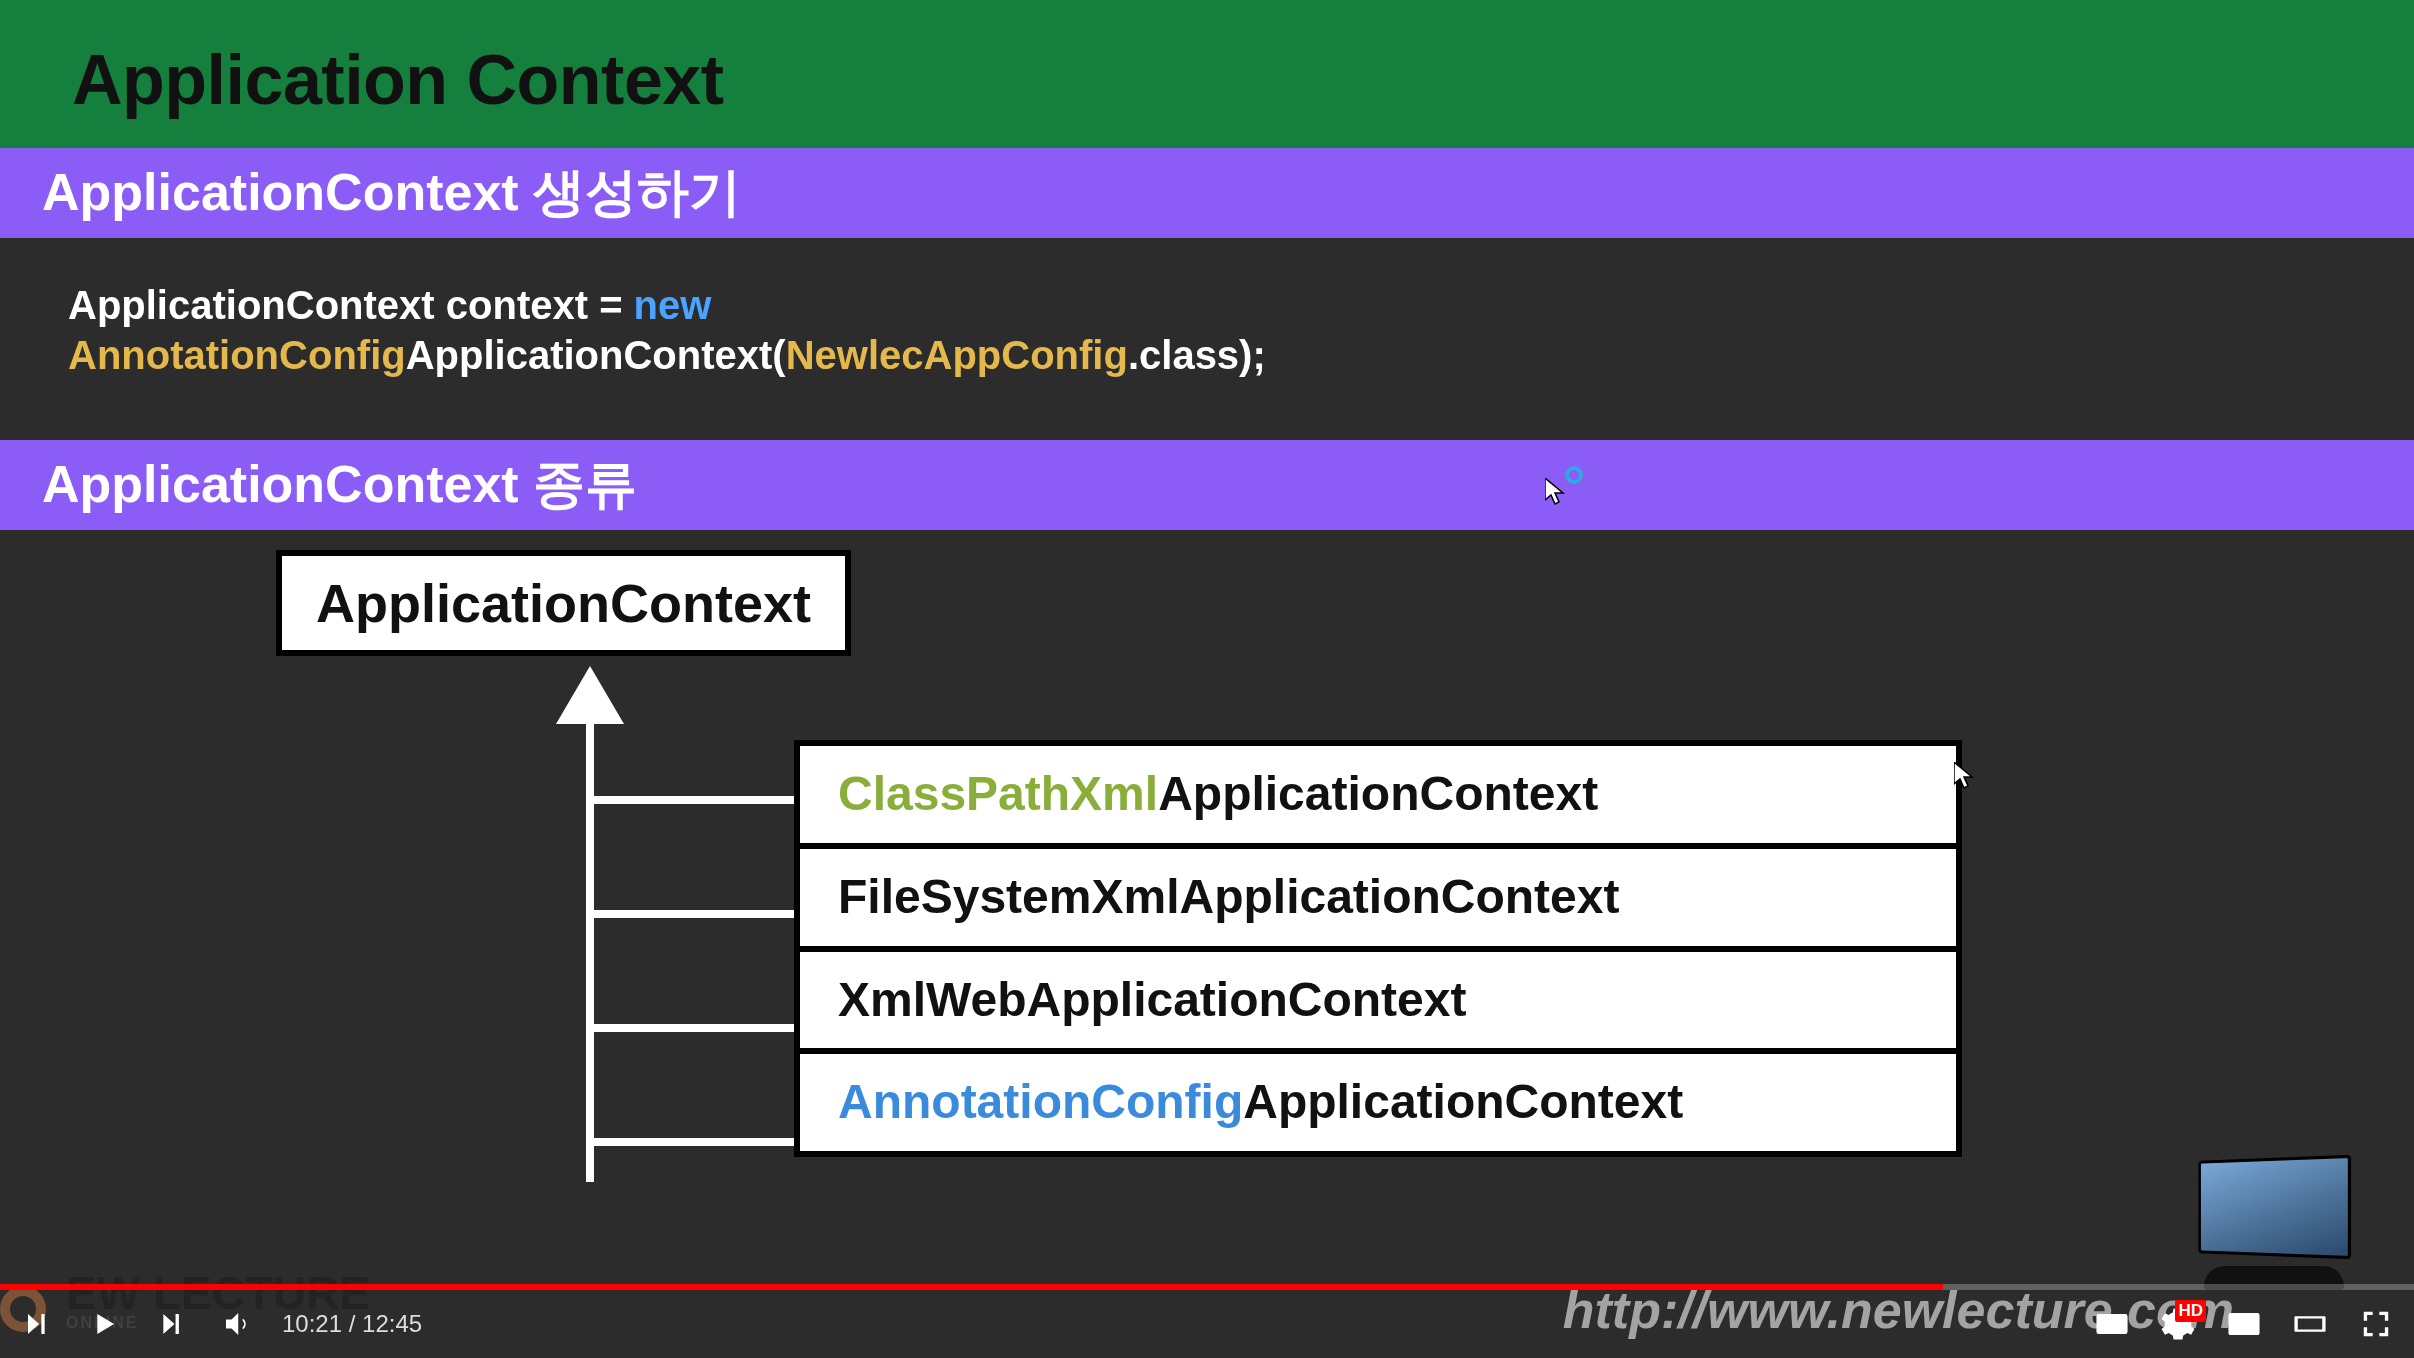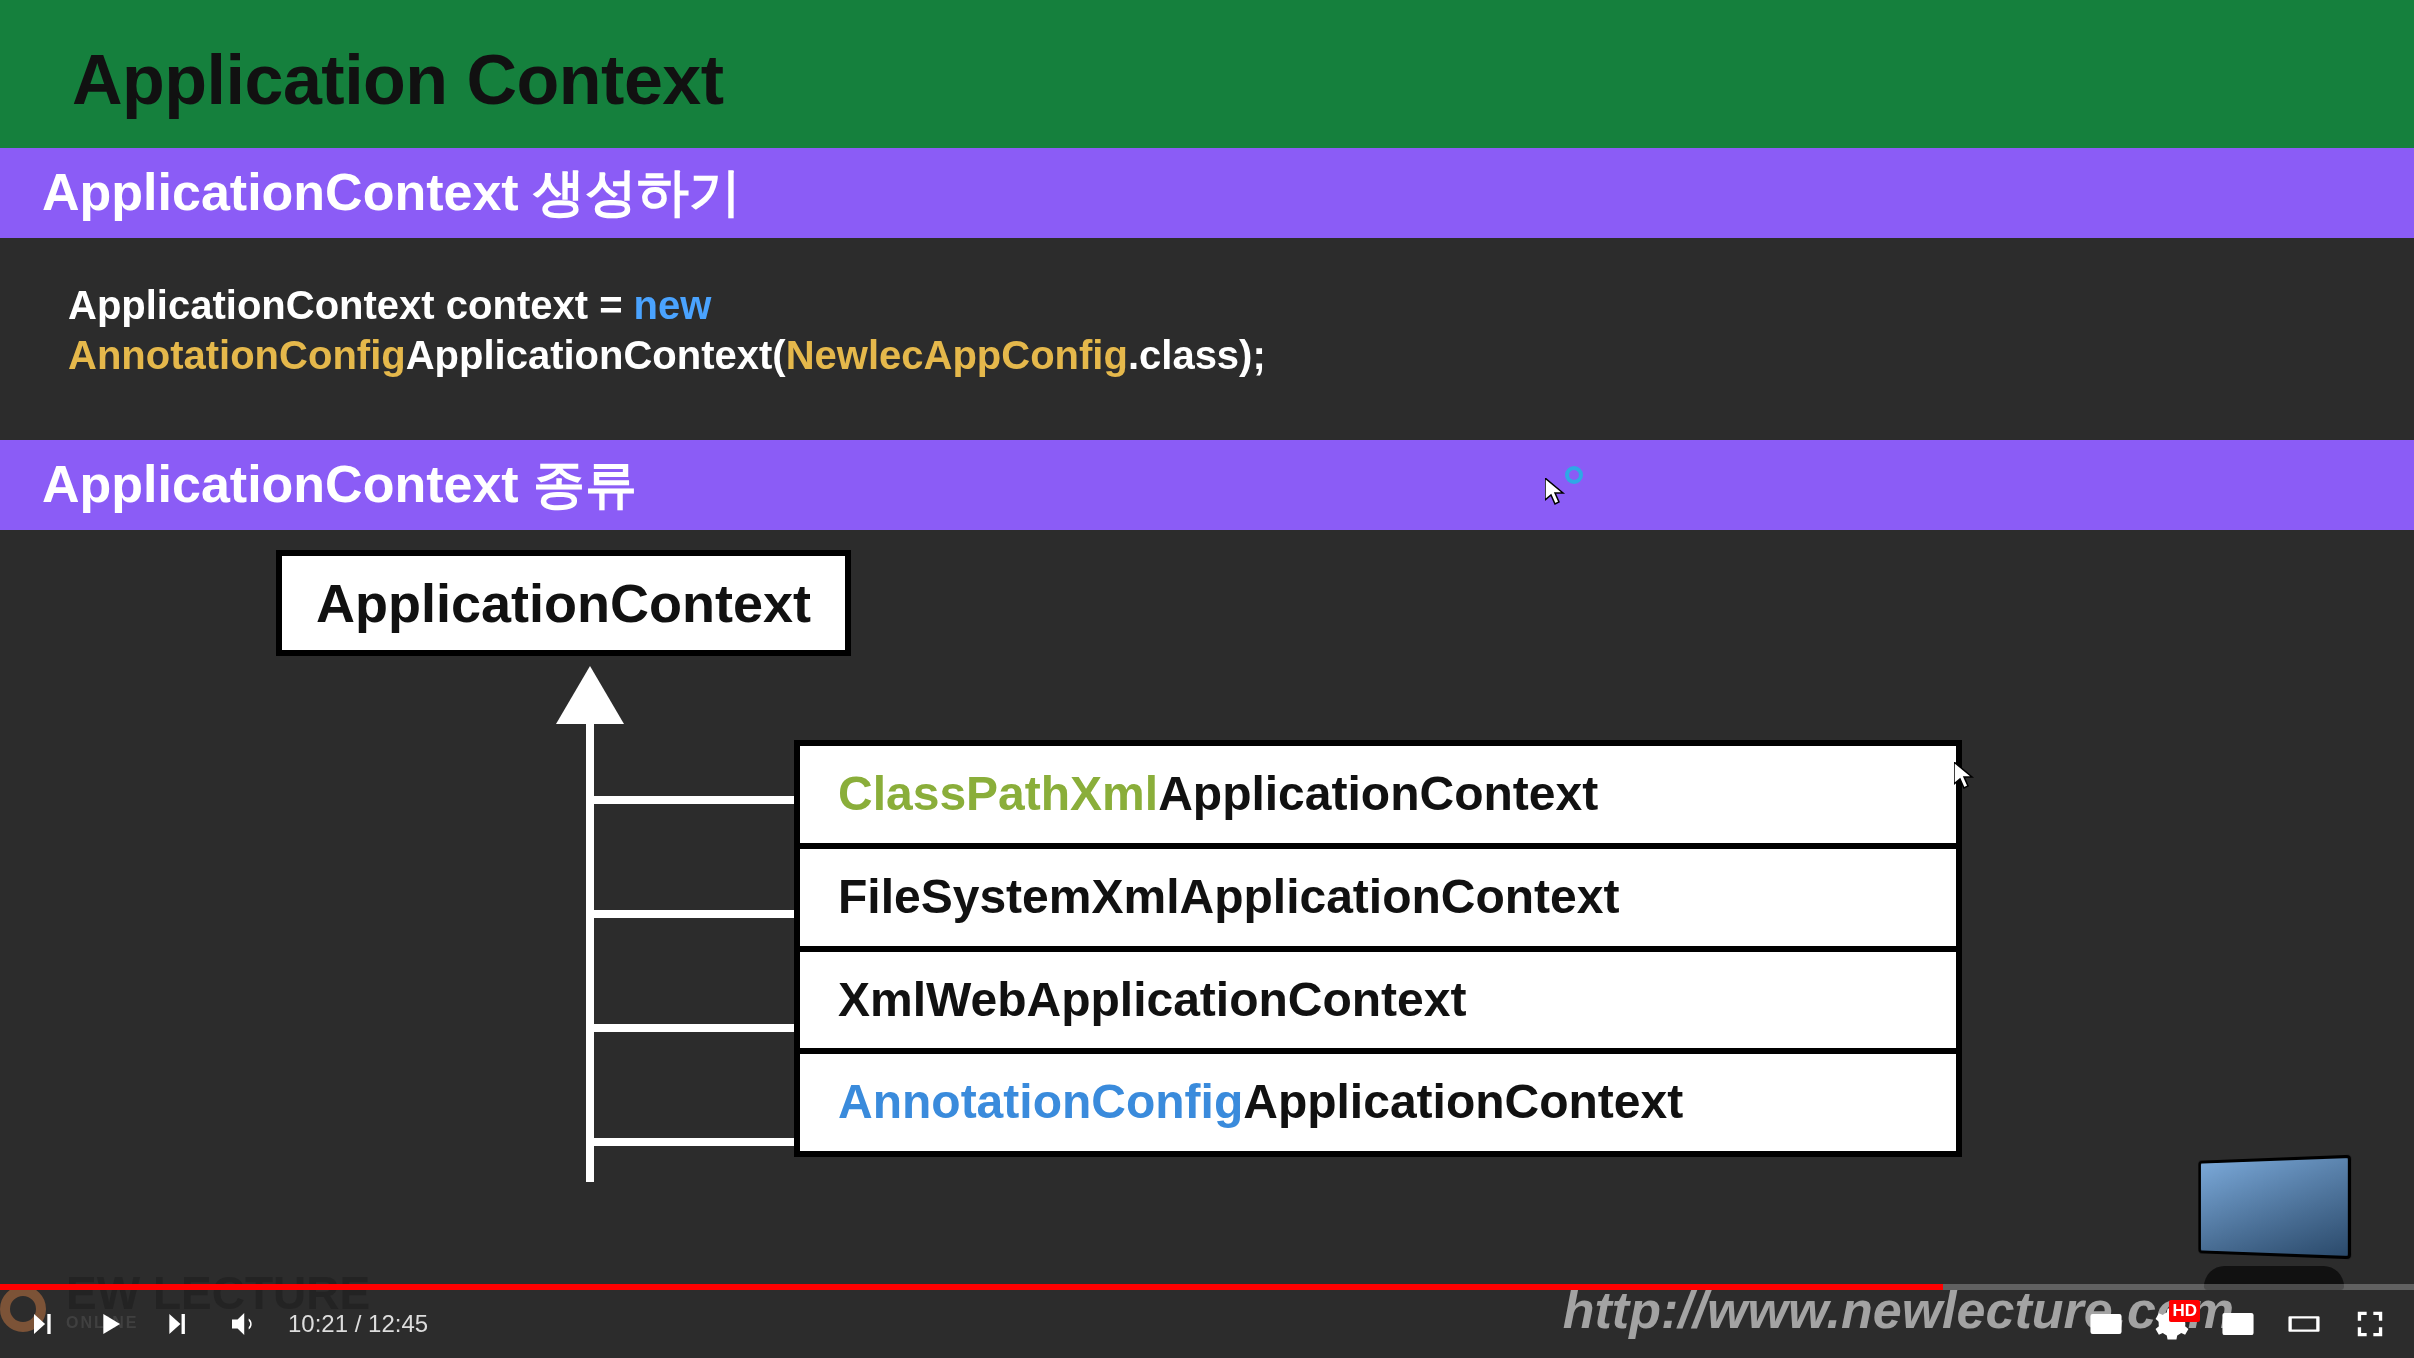--- a/index.html
+++ b/index.html
@@ -145,21 +145,21 @@
 
   
   .progress { position:absolute; left:0; bottom:68px; height:6px; width:100%; background:rgba(255,255,255,.25);}
   .progress .buffer { position:absolute; left:0; top:0; height:100%; background:rgba(255,255,255,.55);}
   .progress .played { position:absolute; left:0; top:0; height:100%; background:#ff0000;}
 
   .player-bar {
     position: absolute; left:0; right:0; bottom:0;
     height: 68px;
     display: flex; align-items: center;
-    padding: 0 24px;
+    padding: 0 18px;
     color: #fff;
     font-family: Arial, sans-serif;
     border-radius: 20px;
   }
   .pb-left, .pb-right { display:flex; align-items:center; gap: 26px; }
   .pb-left { flex: 0 0 auto; }
   .pb-spacer { flex: 1 1 auto; }
   .pb-btn { width: 40px; height: 40px; display:flex; align-items:center; justify-content:center; cursor:pointer; }
   .pb-btn svg { width: 100%; height: 100%; fill:#fff; }
   .time-text { font-size: 24px; color:#ddd; }

